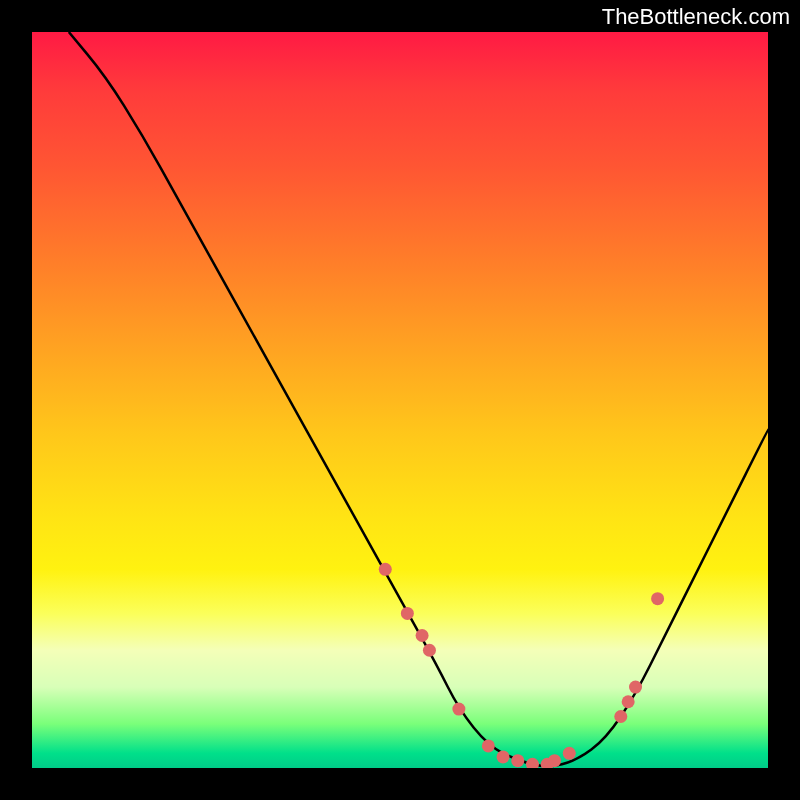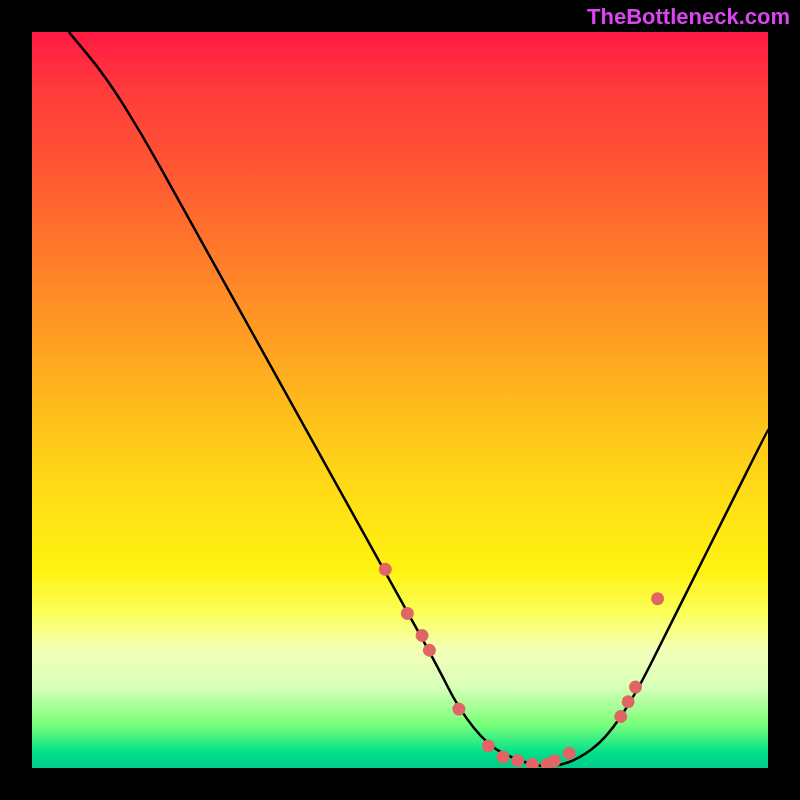--- a/index.html
+++ b/index.html
@@ -1,17 +1,17 @@
 <!DOCTYPE html>
 <html><head>
 <meta charset="utf-8">
 <style>
   * { margin: 0; padding: 0; box-sizing: border-box; }
   body { width: 800px; height: 800px; background: #000; position: relative; font-family: Arial, sans-serif; }
-  .attribution { position: absolute; top: 4px; right: 10px; color: #d946ef; font-size: 22px; font-weight: bold; }
+  .attribution { position: absolute; top: 4px; right: 10px; color: #ffffff; font-size: 22px; font-weight: normal; }
   .chart-area { position: absolute; left: 32px; top: 32px; width: 736px; height: 736px; }
   .gradient-bg { position: absolute; inset: 0; background: linear-gradient(to bottom,
     #ff1a44 0%,
     #ff3b3b 8%,
     #ff5533 18%,
     #ff7a2a 30%,
     #ffa022 42%,
     #ffc81a 55%,
     #ffe414 66%,
     #fff210 73%,

